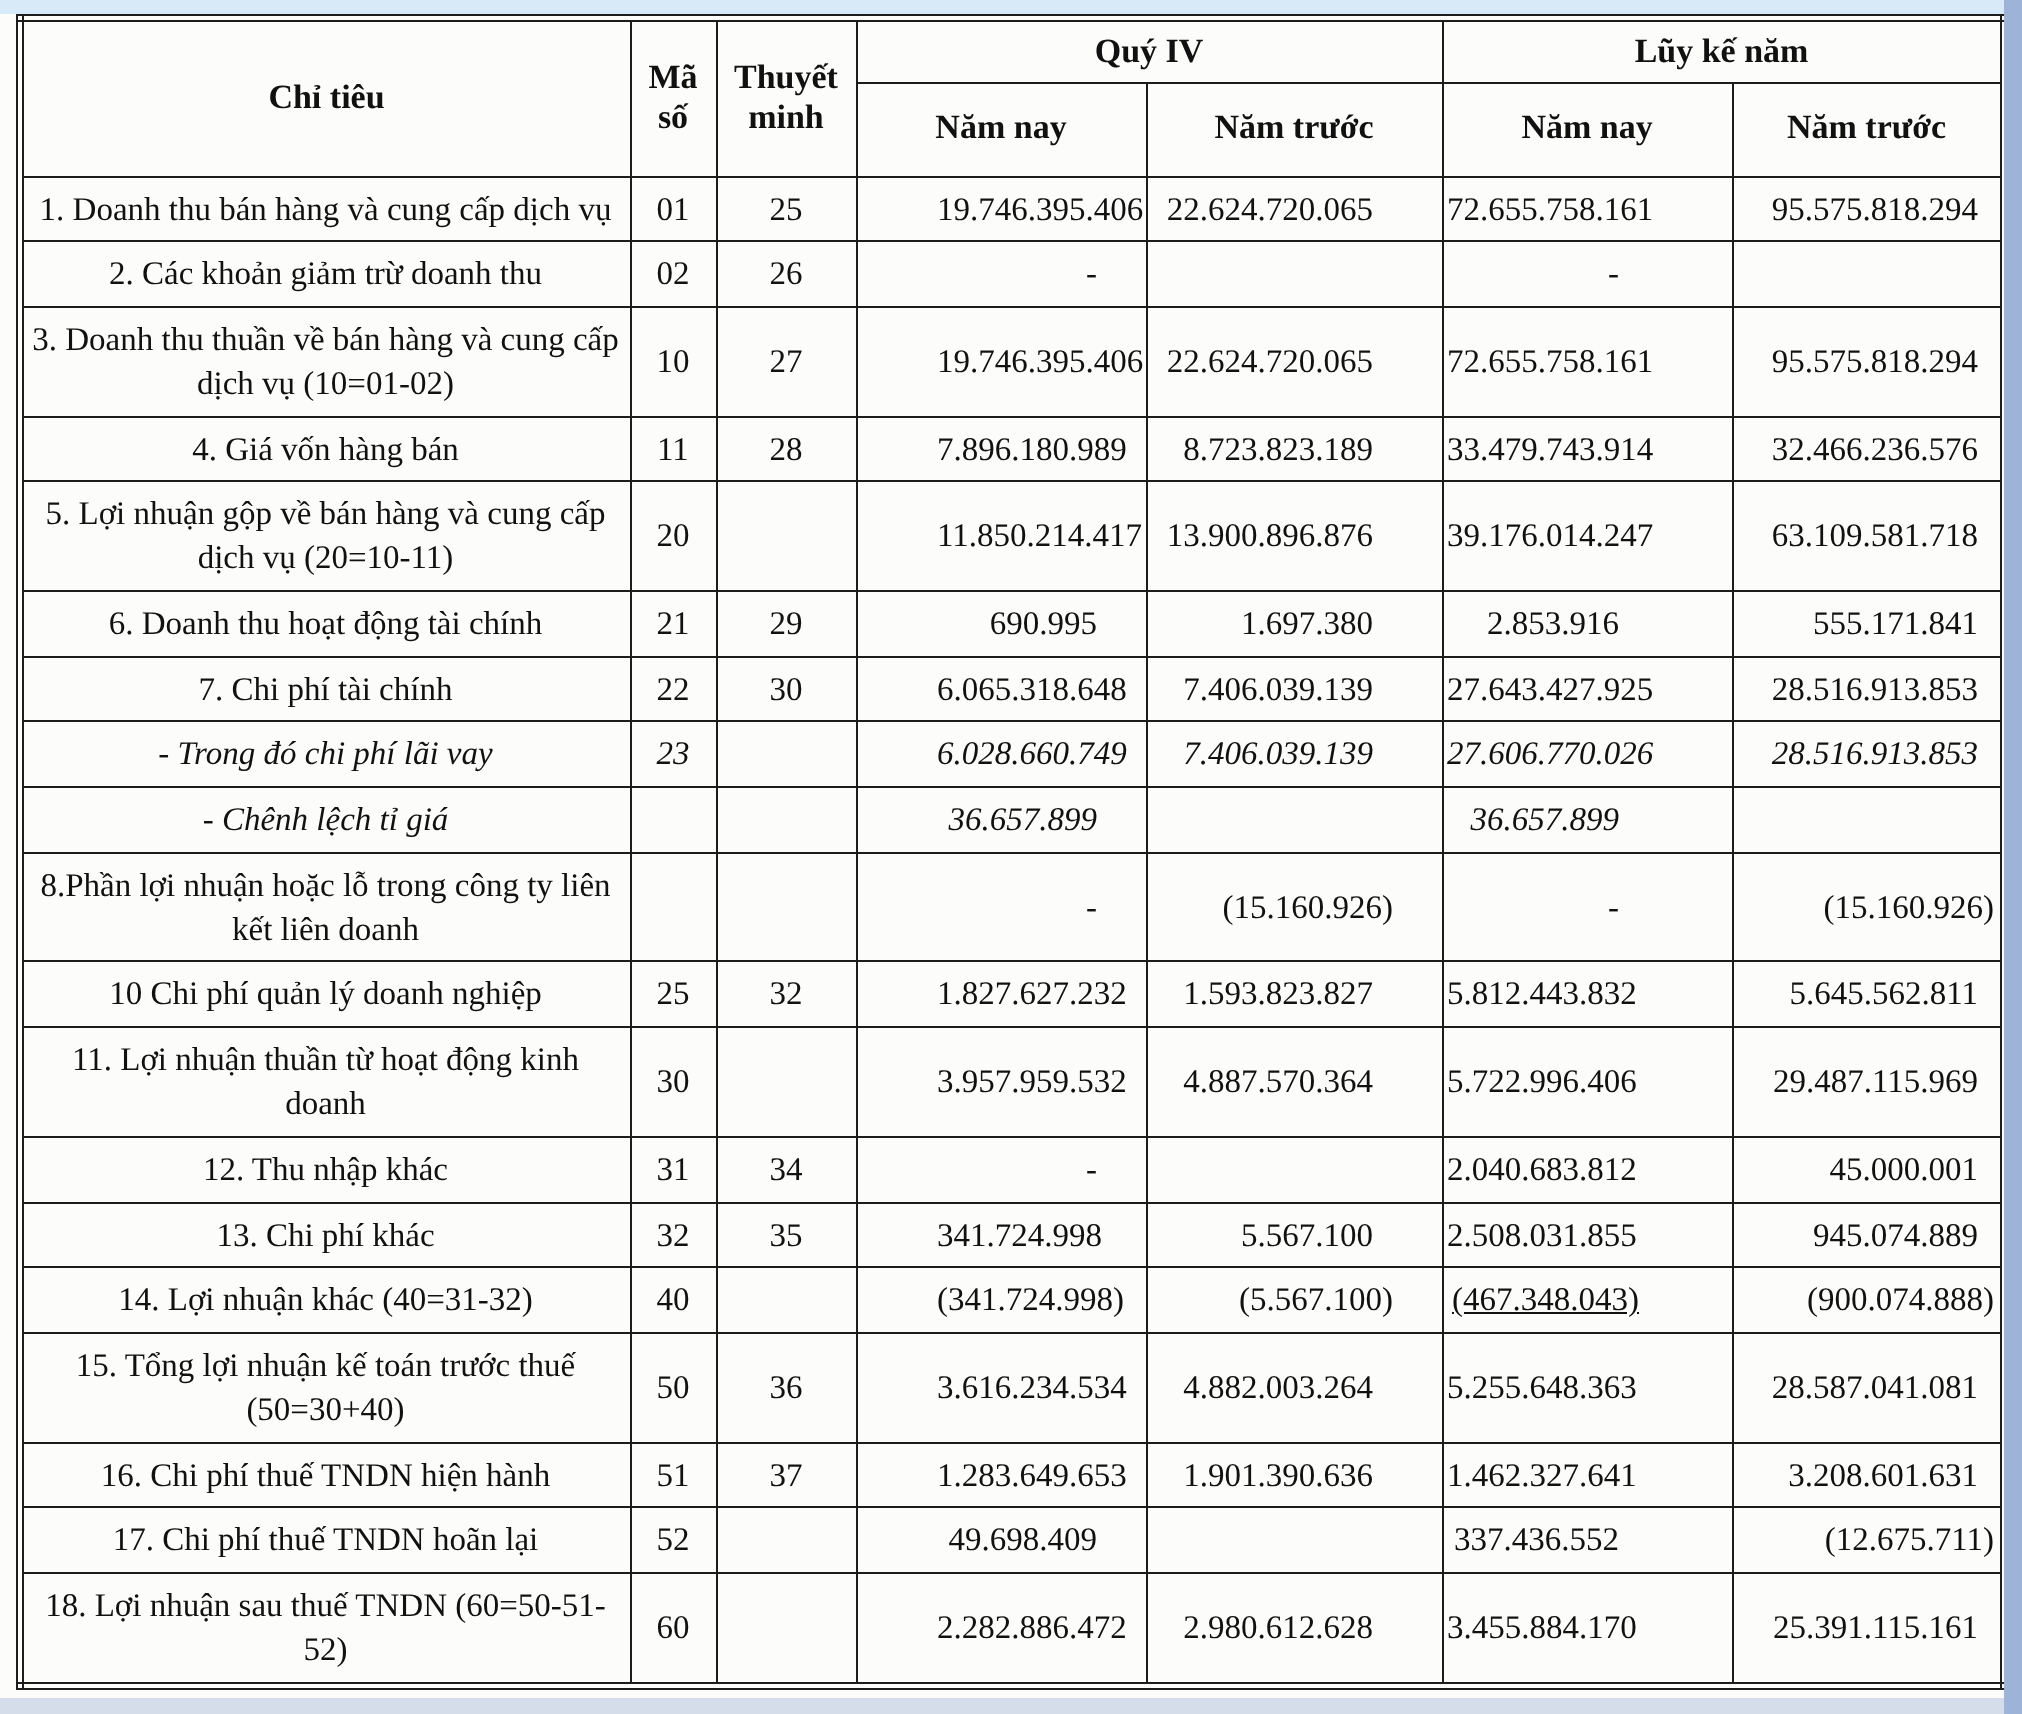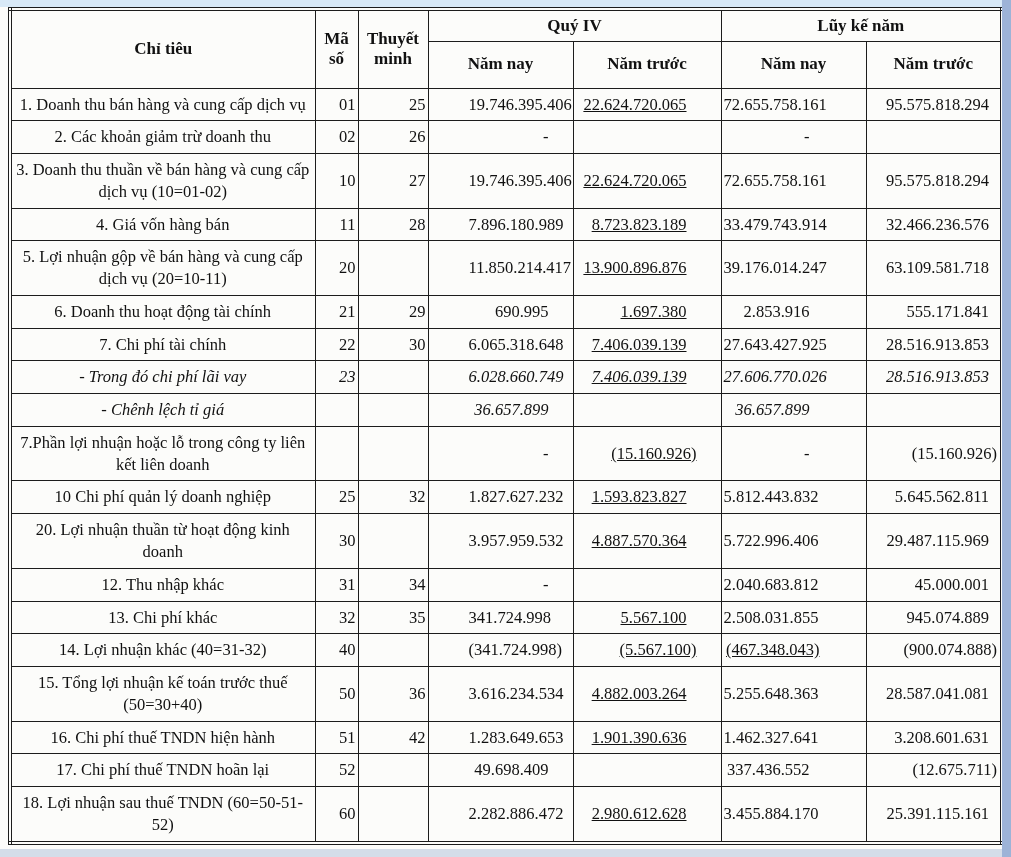--- a/index.html
+++ b/index.html
@@ -41,24 +41,24 @@
   }
   thead tr.h1 { height: 32px; }
   thead tr.h2 { height: 47px; margin-left: 40px; }
   .fin td {
     font-size: 16.5px;
     line-height: 1.32;
     padding: 5px 2px;
     vertical-align: middle;
   }
   td.lbl { text-align: center; padding-left: 3px; padding-right: 4px; }
-  td.ctr { text-align: right; }
+  td.ctr { text-align: center; }
   td.num { text-align: right; white-space: nowrap; }
   td.n1 { padding-right: 24px; padding-left: 40px; }
-  td.n2 { padding-right: 34px; text-decoration: underline; }
+  td.n2 { padding-right: 34px; }
   td.n3 { padding-right: 56px; }
   td.n4 { padding-right: 11px; }
   td.n1.paren { padding-right: 14px; }
   td.n2.paren { padding-right: 24px; }
   td.n3.paren { padding-right: 46px; text-decoration: underline; }
   td.n4.paren { padding-right: 3px; }
   tr.it { font-style: italic; }
 </style>
 </head>
 <body>
@@ -169,39 +169,39 @@
         <tr class="it">
           <td class="lbl">- Chênh lệch tỉ giá</td>
           <td class="ctr"></td>
           <td class="ctr"></td>
           <td class="num n1">36.657.899</td>
           <td class="num n2"></td>
           <td class="num n3">36.657.899</td>
           <td class="num n4"></td>
         </tr>
         <tr>
-          <td class="lbl">7.Phần lợi nhuận hoặc lỗ trong công ty liên kết liên doanh</td>
+          <td class="lbl">8.Phần lợi nhuận hoặc lỗ trong công ty liên kết liên doanh</td>
           <td class="ctr"></td>
           <td class="ctr"></td>
           <td class="num n1">-</td>
           <td class="num n2 paren">(15.160.926)</td>
           <td class="num n3">-</td>
           <td class="num n4 paren">(15.160.926)</td>
         </tr>
         <tr>
           <td class="lbl">10 Chi phí quản lý doanh nghiệp</td>
           <td class="ctr">25</td>
           <td class="ctr">32</td>
           <td class="num n1">1.827.627.232</td>
           <td class="num n2">1.593.823.827</td>
           <td class="num n3">5.812.443.832</td>
           <td class="num n4">5.645.562.811</td>
         </tr>
         <tr>
-          <td class="lbl">20. Lợi nhuận thuần từ hoạt động kinh doanh</td>
+          <td class="lbl">11. Lợi nhuận thuần từ hoạt động kinh doanh</td>
           <td class="ctr">30</td>
           <td class="ctr"></td>
           <td class="num n1">3.957.959.532</td>
           <td class="num n2">4.887.570.364</td>
           <td class="num n3">5.722.996.406</td>
           <td class="num n4">29.487.115.969</td>
         </tr>
         <tr>
           <td class="lbl">12. Thu nhập khác</td>
           <td class="ctr">31</td>
@@ -234,21 +234,21 @@
           <td class="ctr">50</td>
           <td class="ctr">36</td>
           <td class="num n1">3.616.234.534</td>
           <td class="num n2">4.882.003.264</td>
           <td class="num n3">5.255.648.363</td>
           <td class="num n4">28.587.041.081</td>
         </tr>
         <tr>
           <td class="lbl">16. Chi phí thuế TNDN hiện hành</td>
           <td class="ctr">51</td>
-          <td class="ctr">42</td>
+          <td class="ctr">37</td>
           <td class="num n1">1.283.649.653</td>
           <td class="num n2">1.901.390.636</td>
           <td class="num n3">1.462.327.641</td>
           <td class="num n4">3.208.601.631</td>
         </tr>
         <tr>
           <td class="lbl">17. Chi phí thuế TNDN hoãn lại</td>
           <td class="ctr">52</td>
           <td class="ctr"></td>
           <td class="num n1">49.698.409</td>

